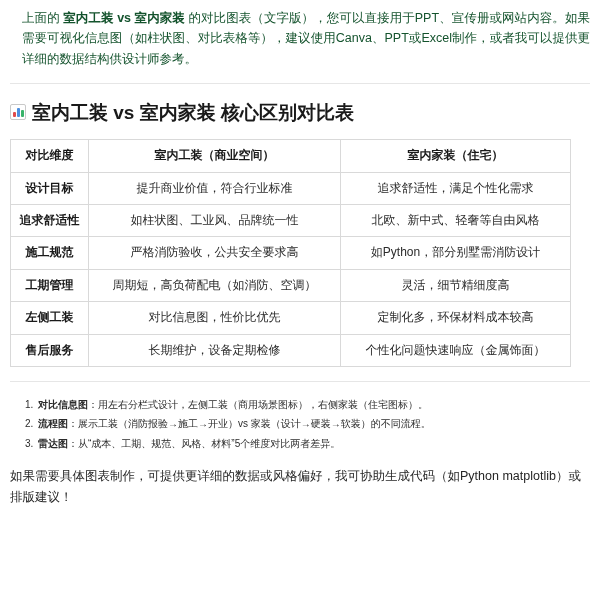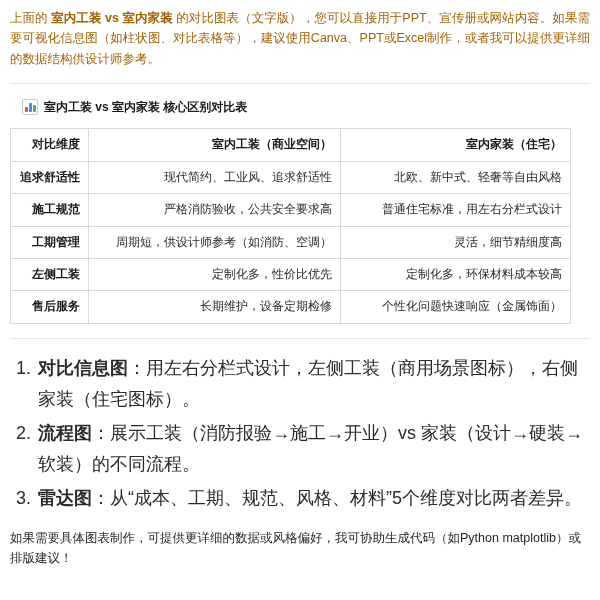--- a/index.html
+++ b/index.html
@@ -17,38 +17,38 @@
     overflow: hidden;
   }
   .page {
     padding: 8px 10px 0 10px;
     box-sizing: border-box;
     width: 600px;
   }
   .intro {
     font-size: 12.5px;
     line-height: 1.62;
-    color: #a16207;
-    margin: 0 0 14px 0;
+    color: #14532d;
+    margin: 0 0 14px 12px;
     text-align: justify;
   }
   .intro b { font-weight: bold; }
   .divider {
     border: none;
     border-top: 1px solid #e6e6e6;
     margin: 14px 0 14px 0;
   }
   .section-title {
     display: flex;
     align-items: center;
     gap: 6px;
-    font-size: 12px;
+    font-size: 19px;
     font-weight: bold;
     color: #1a1a1a;
-    margin: 0 0 12px 12px;
+    margin: 0 0 12px 0;
   }
   .emoji-icon {
     display: inline-block;
     width: 16px;
     height: 16px;
     position: relative;
     flex: 0 0 auto;
   }
   .icon-chart {
     border: 1px solid #c9c9c9;
@@ -86,40 +86,40 @@
     border-collapse: collapse;
     width: 560px;
     margin: 0 0 2px 0;
     font-size: 12px;
     table-layout: fixed;
   }
   table.cmp th, table.cmp td {
     border: 1px solid #d9d9d9;
     padding: 7px 8px;
     vertical-align: middle;
-    text-align: right;
+    text-align: center;
     line-height: 1.45;
   }
   table.cmp thead th {
     font-weight: bold;
     color: #1a1a1a;
     background: #ffffff;
   }
   table.cmp tbody td:first-child {
     font-weight: bold;
     color: #1a1a1a;
   }
   col.c0 { width: 78px; }
   col.c1 { width: 252px; }
   col.c2 { width: 230px; }
 
   .advice-list {
     margin: 4px 0 0 0;
     padding-left: 26px;
-    font-size: 18px;
+    font-size: 10px;
     line-height: 1.75;
   }
   .advice-list li {
     margin-bottom: 2px;
     padding-left: 2px;
   }
   .advice-list li b { font-weight: bold; }
   .closing {
     font-size: 12.5px;
     line-height: 1.62;
@@ -153,37 +153,42 @@
       </colgroup>
     <thead>
       <tr>
         <th>对比维度</th>
         <th>室内工装（商业空间）</th>
         <th>室内家装（住宅）</th>
       </tr>
     </thead>
     <tbody>
       <tr>
+        <td>设计目标</td>
+        <td>提升商业价值，符合行业标准</td>
+        <td>追求舒适性，满足个性化需求</td>
+      </tr>
+      <tr>
         <td>追求舒适性</td>
-        <td>现代简约、工业风、追求舒适性</td>
+        <td>如柱状图、工业风、品牌统一性</td>
         <td>北欧、新中式、轻奢等自由风格</td>
       </tr>
       <tr>
         <td>施工规范</td>
         <td>严格消防验收，公共安全要求高</td>
-        <td>普通住宅标准，用左右分栏式设计</td>
+        <td>如Python，部分别墅需消防设计</td>
       </tr>
       <tr>
         <td>工期管理</td>
-        <td>周期短，供设计师参考（如消防、空调）</td>
+        <td>周期短，高负荷配电（如消防、空调）</td>
         <td>灵活，细节精细度高</td>
       </tr>
       <tr>
         <td>左侧工装</td>
-        <td>定制化多，性价比优先</td>
+        <td>对比信息图，性价比优先</td>
         <td>定制化多，环保材料成本较高</td>
       </tr>
       <tr>
         <td>售后服务</td>
         <td>长期维护，设备定期检修</td>
         <td>个性化问题快速响应（金属饰面）</td>
       </tr>
     </tbody>
   </table>
 

